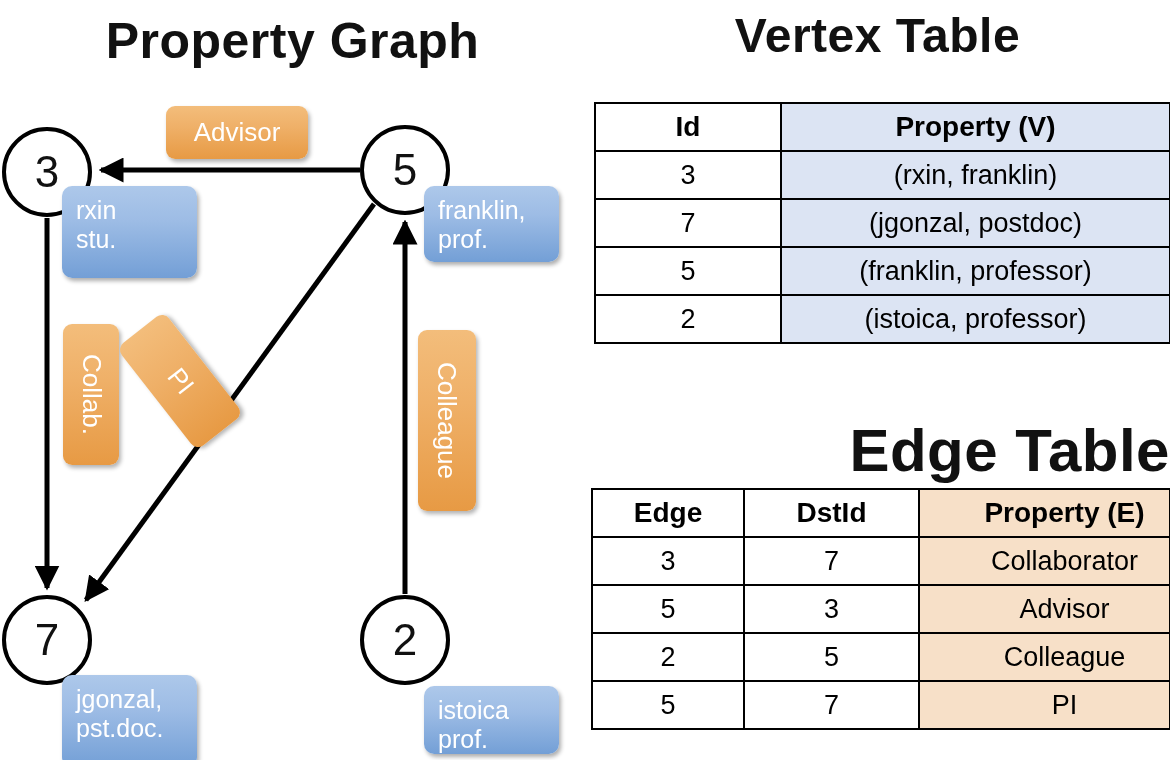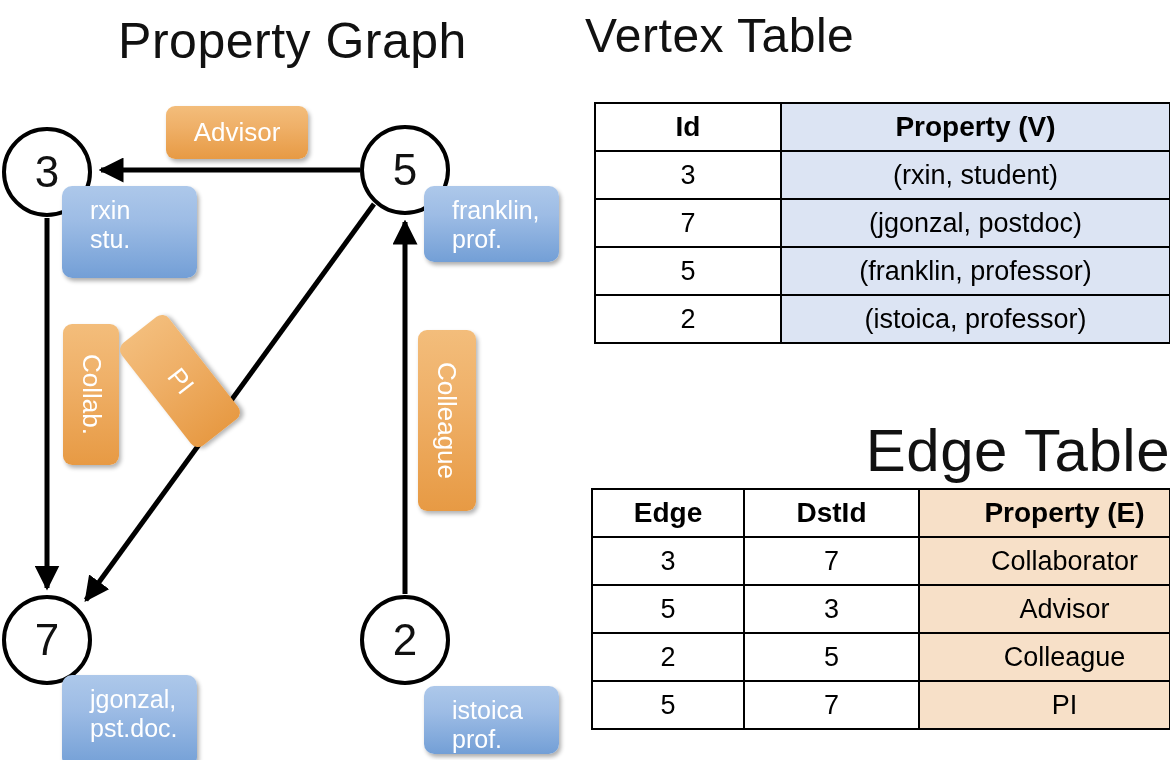--- a/index.html
+++ b/index.html
@@ -1,39 +1,39 @@
 <!DOCTYPE html>
 <html><head>
 <meta charset="utf-8">
 <style>
   html,body{margin:0;padding:0;background:#ffffff;}
   body{width:1170px;height:760px;position:relative;overflow:hidden;
        font-family:"Liberation Sans","DejaVu Sans",sans-serif;color:#000;}
 
-  .title{position:absolute;font-weight:400;color:#111;white-space:nowrap;
+  .title{position:absolute;font-weight:700;color:#111;white-space:nowrap;
          letter-spacing:.5px;}
 
   #title-property-graph{left:0;top:12px;width:585px;text-align:center;font-size:50px;}
-  #title-vertex-table{left:585px;top:8px;width:585px;font-size:48px;}
+  #title-vertex-table{left:585px;top:8px;width:585px;text-align:center;font-size:48px;}
   #title-edge-table{left:585px;top:416px;width:585px;text-align:right;font-size:60px;}
 
   
   #graph-canvas{position:absolute;left:0;top:0;width:585px;height:760px;}
   #graph-edges{position:absolute;left:0;top:0;width:585px;height:760px;}
 
   .node{position:absolute;width:90px;height:90px;border-radius:50%;
         background:#fff;border:4px solid #000;box-sizing:border-box;
         display:flex;align-items:center;justify-content:center;
         font-size:44px;color:#111;z-index:3;}
 
   .prop-box{position:absolute;box-sizing:border-box;border-radius:10px;
             background:linear-gradient(to bottom,#adc8ea 0%,#9dbce5 38%,#739fd6 100%);
             box-shadow:2px 3px 4px rgba(0,0,0,.32);
             color:#fff;font-size:25px;line-height:1.15;
-            padding:10px 0 0 28px;z-index:4;}
+            padding:10px 0 0 14px;z-index:4;}
 
   .edge-label{position:absolute;box-sizing:border-box;border-radius:9px;
               background:linear-gradient(to bottom,#f3bd7b 0%,#efb068 40%,#e79a44 100%);
               box-shadow:2px 3px 4px rgba(0,0,0,.3);
               color:#fff;font-size:26px;
               display:flex;align-items:center;justify-content:center;z-index:5;}
   .edge-label > span{display:block;white-space:nowrap;}
 
   #edge-label-advisor{left:166px;top:106px;width:142px;height:53px;}
   #edge-label-collab{left:63px;top:324px;width:56px;height:141px;}
@@ -123,21 +123,21 @@
       <col style="width:186px">
       <col style="width:389px">
     </colgroup>
   <tbody>
     <tr>
       <td class="plain hdr">Id</td>
       <td class="vprop hdr">Property (V)</td>
     </tr>
     <tr>
       <td class="plain">3</td>
-      <td class="vprop">(rxin, student)</td>
+      <td class="vprop">(rxin, franklin)</td>
     </tr>
     <tr>
       <td class="plain">7</td>
       <td class="vprop">(jgonzal, postdoc)</td>
     </tr>
     <tr>
       <td class="plain">5</td>
       <td class="vprop">(franklin, professor)</td>
     </tr>
     <tr>

